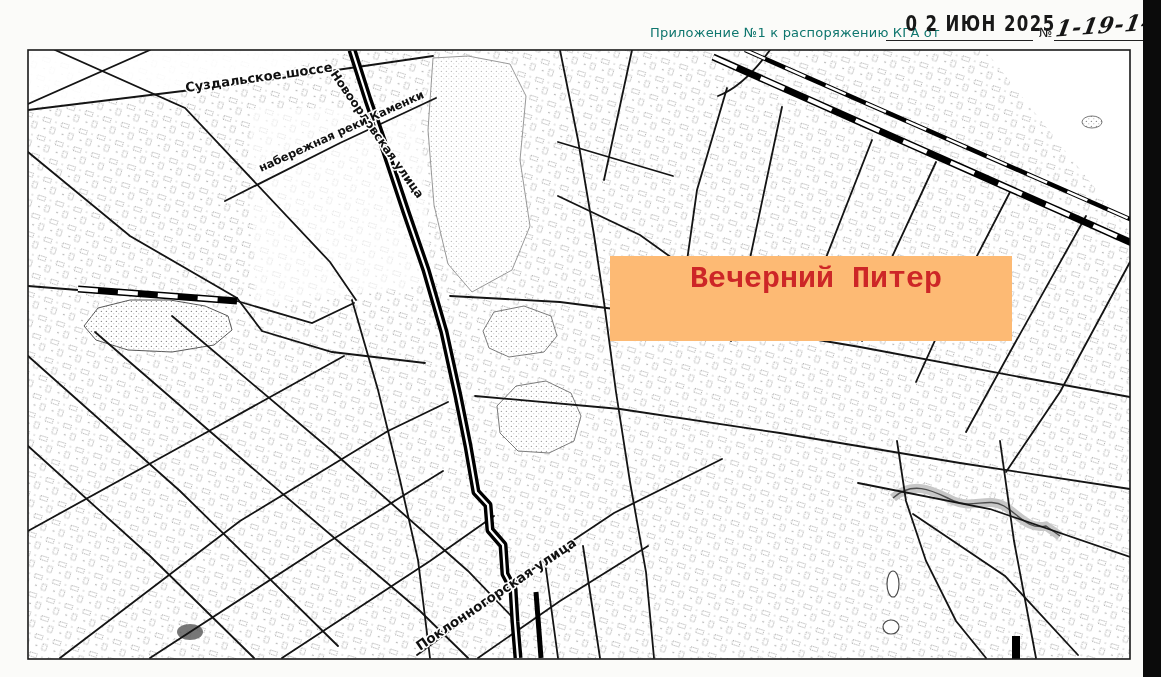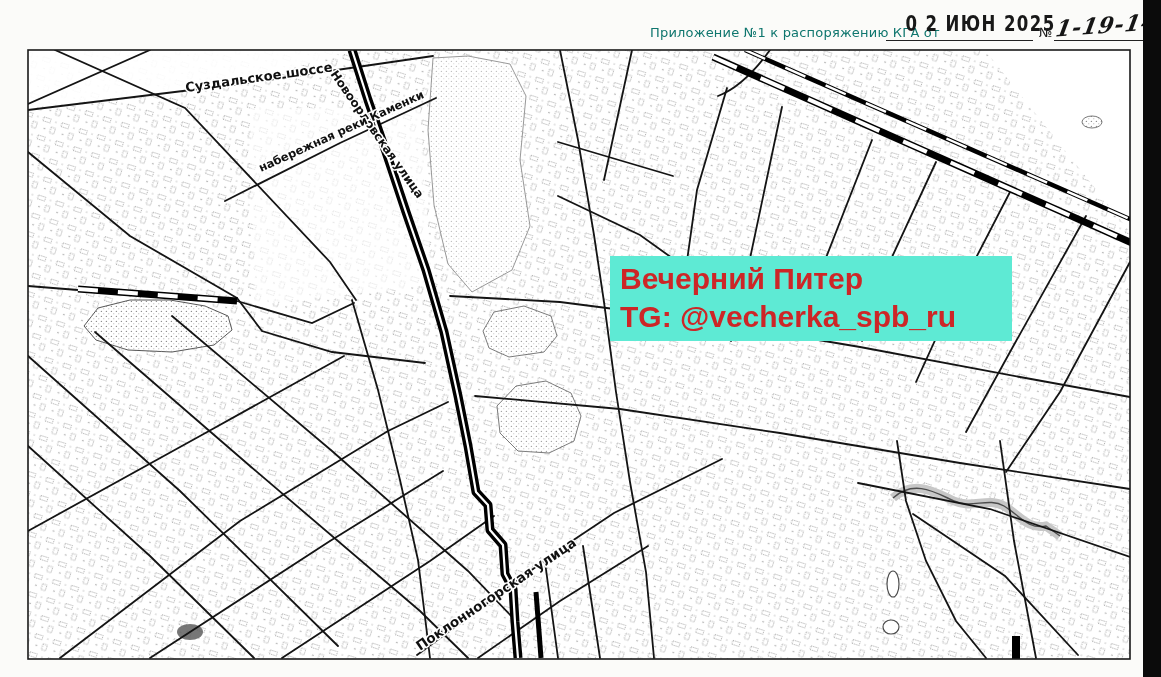--- a/index.html
+++ b/index.html
@@ -42,24 +42,25 @@
   
   .map-svg{position:absolute;left:0;top:0;}
   .street-label{
     font-family:"DejaVu Sans",sans-serif;font-weight:600;fill:#101010;
     paint-order:stroke;stroke:#ffffff;stroke-width:3px;stroke-linejoin:round;
   }
 
   
   .watermark{
     position:absolute;left:610px;top:256px;width:402px;height:85px;
-    background:#5eead4;color:#cd2627;
-    font-family:Liberation Sans, sans-serif;font-weight:bold;
+    background:#fdba74;color:#cd2627;
+    font-family:Liberation Mono, monospace;font-weight:bold;
     font-size:30px;line-height:38px;padding:4px 0 0 10px;box-sizing:border-box;
     white-space:nowrap;
+    text-align:center;
   }
 
   
   .black-strip{
     position:absolute;right:0;top:0;width:18px;height:677px;background:#0b0b0b;
   }
 </style>
 </head>
 <body>
 
@@ -195,17 +196,16 @@
       <text class="street-label" font-size="12" transform="translate(330,74) rotate(55)">Новоорловская улица</text>
       <text class="street-label" font-size="11.5" transform="translate(261,172) rotate(-24.5)">набережная реки Каменки</text>
       <text class="street-label" font-size="13.5" transform="translate(420,651) rotate(-34)">Поклонногорская улица</text>
     </g>
 
     <rect x="28" y="50" width="1102" height="609" fill="none" stroke="#1a1a1a" stroke-width="1.6"></rect>
   </svg>
 
   <div class="watermark">
     <div>Вечерний Питер</div>
-    <div>TG: @vecherka_spb_ru</div>
   </div>
 
   <div class="black-strip"></div>
 </div>
 
 </body></html>

